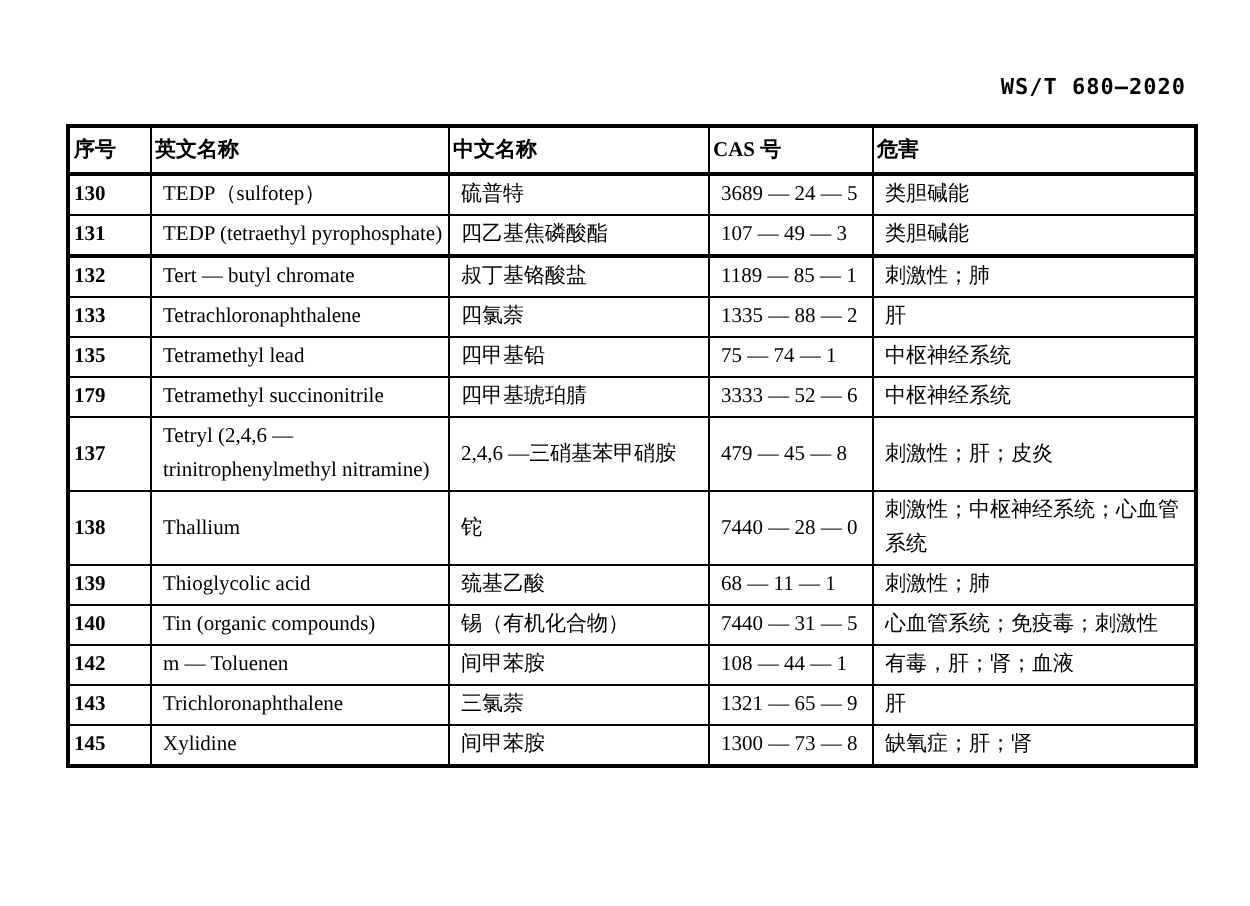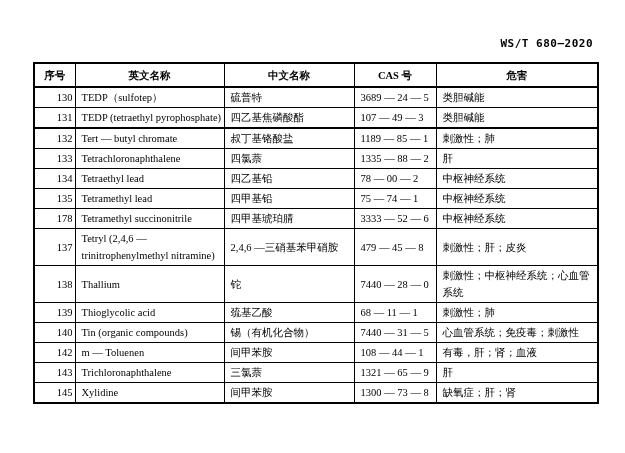--- a/index.html
+++ b/index.html
@@ -40,31 +40,32 @@
     border: 1px solid #000000;
     font-size: 10.5px;
     line-height: 17px;
     vertical-align: middle;
     overflow: hidden;
     word-break: break-word;
   }
   .chem-table th {
     height: 20px;
     font-weight: bold;
-    text-align: center;
+    text-align: left;
     border-bottom-width: 2px;
     padding: 1px 2px;
   }
   .chem-table td {
     height: 17px;
     padding: 1px 2px 1px 6px;
   }
   .chem-table td.c-no {
-    text-align: right;
+    text-align: left;
     padding: 1px 2px;
+    font-weight: bold;
   }
   .chem-table tr.page-split td {
     border-bottom-width: 2px;
     margin-left: 20px;
   }
 </style>
 </head>
 <body>
 
 <div class="page">
@@ -111,35 +112,28 @@
     <td class="c-hz">刺激性；肺</td>
   </tr>
         <tr>
     <td class="c-no">133</td>
     <td class="c-en">Tetrachloronaphthalene</td>
     <td class="c-zh">四氯萘</td>
     <td class="c-cas">1335 — 88 — 2</td>
     <td class="c-hz">肝</td>
   </tr>
         <tr>
-    <td class="c-no">134</td>
-    <td class="c-en">Tetraethyl lead</td>
-    <td class="c-zh">四乙基铅</td>
-    <td class="c-cas">78 — 00 — 2</td>
-    <td class="c-hz">中枢神经系统</td>
-  </tr>
-        <tr>
     <td class="c-no">135</td>
     <td class="c-en">Tetramethyl lead</td>
     <td class="c-zh">四甲基铅</td>
     <td class="c-cas">75 — 74 — 1</td>
     <td class="c-hz">中枢神经系统</td>
   </tr>
         <tr>
-    <td class="c-no">178</td>
+    <td class="c-no">179</td>
     <td class="c-en">Tetramethyl succinonitrile</td>
     <td class="c-zh">四甲基琥珀腈</td>
     <td class="c-cas">3333 — 52 — 6</td>
     <td class="c-hz">中枢神经系统</td>
   </tr>
         <tr>
     <td class="c-no">137</td>
     <td class="c-en">Tetryl (2,4,6 — trinitrophenylmethyl nitramine)</td>
     <td class="c-zh">2,4,6 —三硝基苯甲硝胺</td>
     <td class="c-cas">479 — 45 — 8</td>

